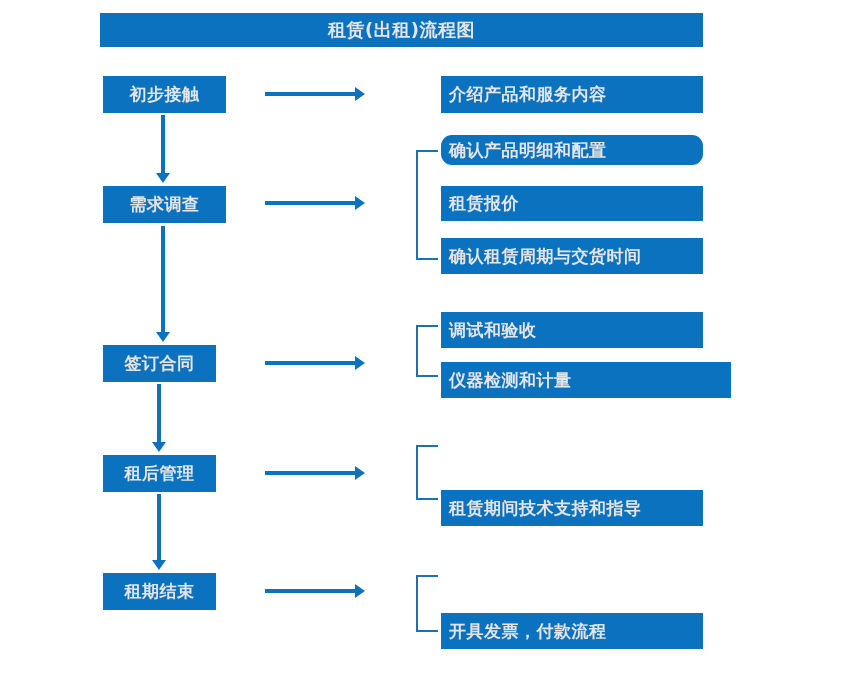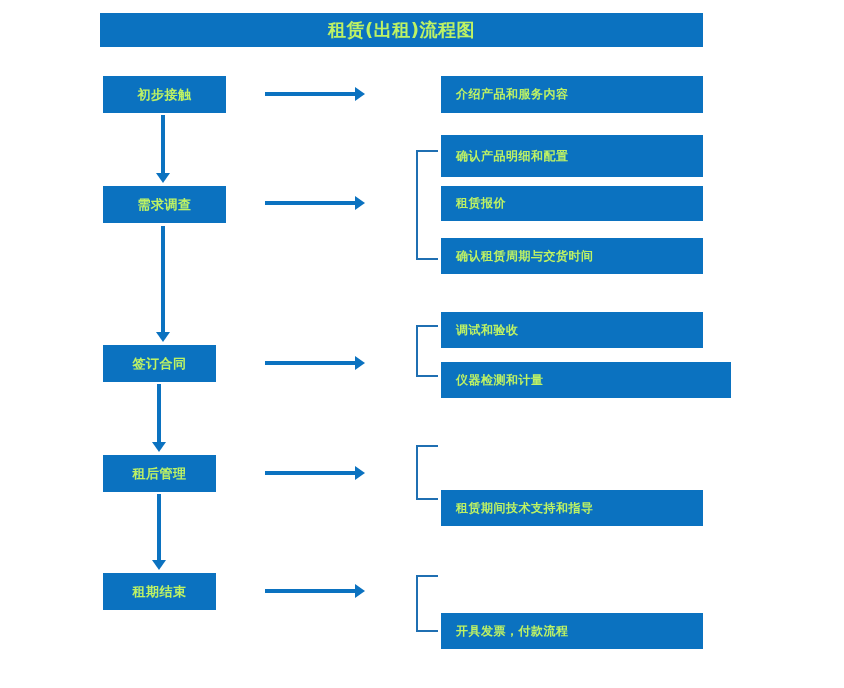--- a/index.html
+++ b/index.html
@@ -14,40 +14,40 @@
   #canvas {
     position: relative;
     width: 844px;
     height: 688px;
     background: #ffffff;
     overflow: hidden;
   }
   .box {
     position: absolute;
     background: #0b72c0;
-    color: #bef264;
+    color: #e5e5e5;
     font-weight: bold;
     display: flex;
     align-items: center;
     letter-spacing: 0.5px;
     box-sizing: border-box;
     white-space: nowrap;
   }
   .title-banner {
     justify-content: center;
     font-size: 18px;
   }
   .stage-box {
     justify-content: center;
-    font-size: 13px;
+    font-size: 17px;
   }
   .detail-box {
     justify-content: flex-start;
-    padding-left: 15px;
-    font-size: 12px;
+    padding-left: 8px;
+    font-size: 17px;
   }
   
   .h-arrow {
     position: absolute;
     height: 14px;
   }
   .h-arrow .shaft {
     position: absolute;
     left: 0;
     top: 5px;
@@ -158,21 +158,21 @@
   <div class="bracket" style="left:416px; top:150px; width:22px; height:110px;"></div>
 
   <div class="bracket" style="left:416px; top:325px; width:22px; height:52px;"></div>
 
   <div class="bracket" style="left:416px; top:445px; width:22px; height:55px;"></div>
 
   <div class="bracket" style="left:416px; top:575px; width:22px; height:57px;"></div>
 
   <div class="box detail-box" style="left:441px; top:76px; width:262px; height:37px;">介绍产品和服务内容</div>
 
-  <div class="box detail-box" style="left:441px; top:135px; width:262px; height:42px;">确认产品明细和配置</div>
+  <div class="box detail-box" style="left:441px; top:135px; width:262px; height:30px;border-radius:11px;">确认产品明细和配置</div>
 
   <div class="box detail-box" style="left:441px; top:186px; width:262px; height:35px;">租赁报价</div>
 
   <div class="box detail-box" style="left:441px; top:238px; width:262px; height:36px;">确认租赁周期与交货时间</div>
 
   <div class="box detail-box" style="left:441px; top:312px; width:262px; height:36px;">调试和验收</div>
 
   <div class="box detail-box" style="left:441px; top:362px; width:290px; height:36px;">仪器检测和计量</div>
 
 

